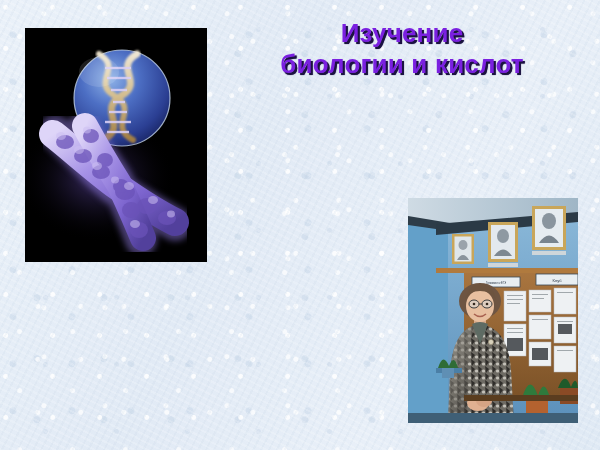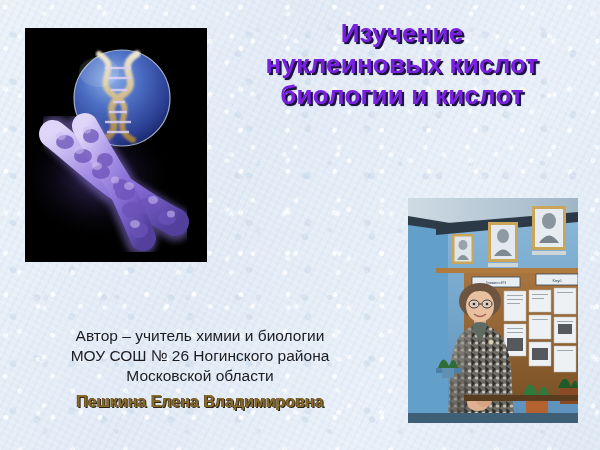--- a/index.html
+++ b/index.html
@@ -177,21 +177,20 @@
           <ellipse cx="62" cy="102" rx="4" ry="3.4"></ellipse>
           <ellipse cx="90" cy="152" rx="4" ry="3.4"></ellipse>
           <ellipse cx="110" cy="196" rx="5" ry="4"></ellipse>
         </g>
       </g>
     </svg>
   </div>
 
   <div class="title-block">
     <div class="title-line">Изучение</div>
-    <div class="title-line">нуклеиновых кислот</div>
     <div class="title-line">биологии и кислот</div>
   </div>
 
   <div class="teacher-photo">
     <svg width="170" height="225" viewBox="0 0 170 225">
       <defs>
         <linearGradient id="wallG" x1="0" y1="0" x2="0" y2="1">
           <stop offset="0%" stop-color="#8dbada"></stop>
           <stop offset="100%" stop-color="#5b90bb"></stop>
         </linearGradient>
@@ -328,20 +327,14 @@
         <rect x="118" y="200" width="22" height="17" fill="#b4622f"></rect>
         <path d="M150 190 q7 -18 13 -1 q5 -13 7 1 z" fill="#1f5a2a"></path>
         <rect x="152" y="190" width="18" height="16" fill="#8a4a25"></rect>
         <rect x="56" y="197" width="114" height="6" fill="#5a3d1f"></rect>
       </g>
 
       <rect x="0" y="215" width="170" height="10" fill="#3f5f76"></rect>
     </svg>
   </div>
 
-  <div class="credits">
-    <div class="credit-line">Автор – учитель химии и биологии</div>
-    <div class="credit-line">МОУ СОШ № 26 Ногинского района</div>
-    <div class="credit-line">Московской области</div>
-    <div class="author-name">Пешкина Елена Владимировна</div>
-  </div>
 
 </div>
 
 </body></html>

